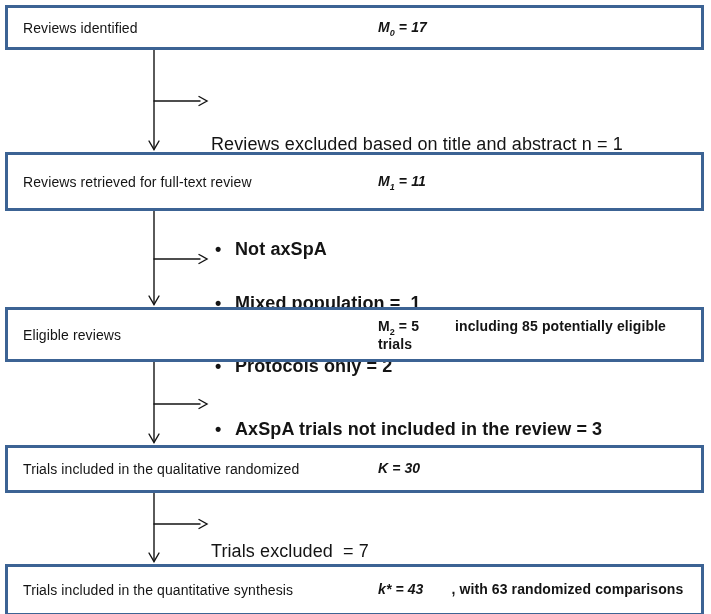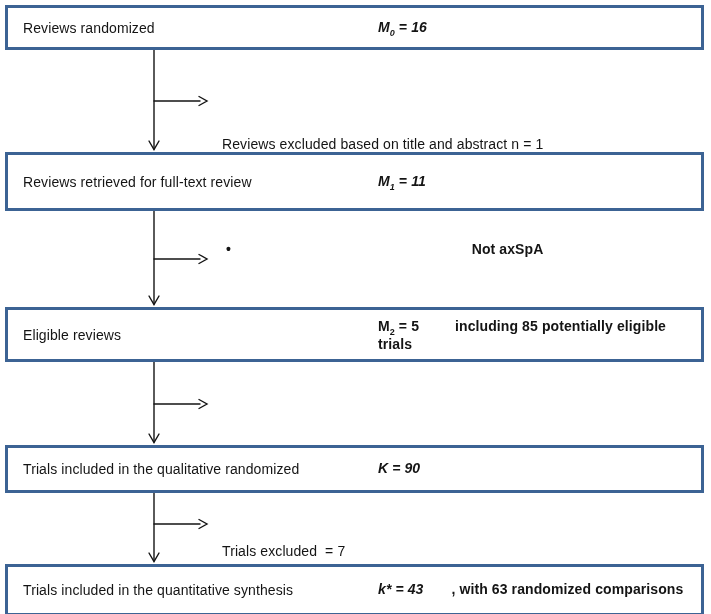--- a/index.html
+++ b/index.html
@@ -19,22 +19,22 @@
   .fbox .value{
     position:absolute;left:370px;top:50%;transform:translateY(-50%);
     font-size:14px;white-space:pre-wrap;letter-spacing:.1px;
   }
   .value .sym{font-weight:bold;}
   .value.it .sym{font-style:italic;}
   .value sub{font-size:9px;font-weight:bold;position:relative;top:1px;}
   .value .suffix{font-weight:bold;font-style:normal;padding-left:28px;}
   
   .note{
-    position:absolute;left:222px;font-size:14px;line-height:21px;
-    white-space:pre-wrap;letter-spacing:.1px;max-width:480px;text-align:right;
+    position:absolute;left:211px;font-size:18px;line-height:21px;
+    white-space:pre-wrap;letter-spacing:.1px;max-width:480px;
   }
   .note ul{margin:0;padding:0;list-style:none;font-weight:bold;}
   .note li{position:relative;padding-left:24px;}
   .note li::before{content:"\2022";position:absolute;left:4px;top:0;}
   
   .arrows{position:absolute;left:0;top:0;pointer-events:none;}
 </style>
 </head>
 <body>
 
@@ -79,53 +79,58 @@
       </g>
 
       <g>
         <path d="M154 524 L200 524"></path>
           <path d="M199 519.5 L207 524 L199 528.5"></path>
       </g>
     </g>
   </svg>
 
   <div class="fbox" style="top:5px;height:45px;">
-    <span class="label">Reviews randomized</span>
-    <span class="value it"><span class="sym"><span>M</span><sub>0</sub><span> = 16</span></span><span class="suffix"></span></span>
+    <span class="label">Reviews identified</span>
+    <span class="value it"><span class="sym"><span>M</span><sub>0</sub><span> = 17</span></span><span class="suffix"></span></span>
   </div>
 
   <div class="note" style="top:92px;">
     <div>Reviews excluded based on title and abstract n = 1</div>
     <ul>
       <li>Not axSpA</li>
     </ul>
   </div>
 
   <div class="fbox" style="top:152px;height:59px;">
     <span class="label">Reviews retrieved for full-text review</span>
     <span class="value it"><span class="sym"><span>M</span><sub>1</sub><span> = 11</span></span><span class="suffix"></span></span>
   </div>
 
   <div class="note" style="top:209px;">
+    <ul>
+      <li>Mixed population =  1</li>
+      <li>Protocols only = 2</li>
+      <li>AxSpA trials not included in the review = 3</li>
+    </ul>
   </div>
 
   <div class="fbox" style="top:307px;height:55px;">
     <span class="label">Eligible reviews</span>
     <span class="value"><span class="sym"><span>M</span><sub>2</sub><span> = 5</span></span><span class="suffix">  including 85 potentially eligible trials</span></span>
   </div>
 
   <div class="note" style="top:366px;">
     <ul>
       <li>Not superiorty trials = 32</li>
     </ul>
   </div>
 
   <div class="fbox" style="top:445px;height:48px;">
     <span class="label">Trials included in the qualitative randomized</span>
-    <span class="value it"><span class="sym"><span>K</span><sub></sub><span> = 90</span></span><span class="suffix"></span></span>
+    <span class="value it"><span class="sym"><span>K</span><sub></sub><span> = 30</span></span><span class="suffix"></span></span>
   </div>
 
   <div class="note" style="top:499px;">
     <div>Trials excluded  = 7</div>
     <ul>
       
       
     </ul>
   </div>
 

